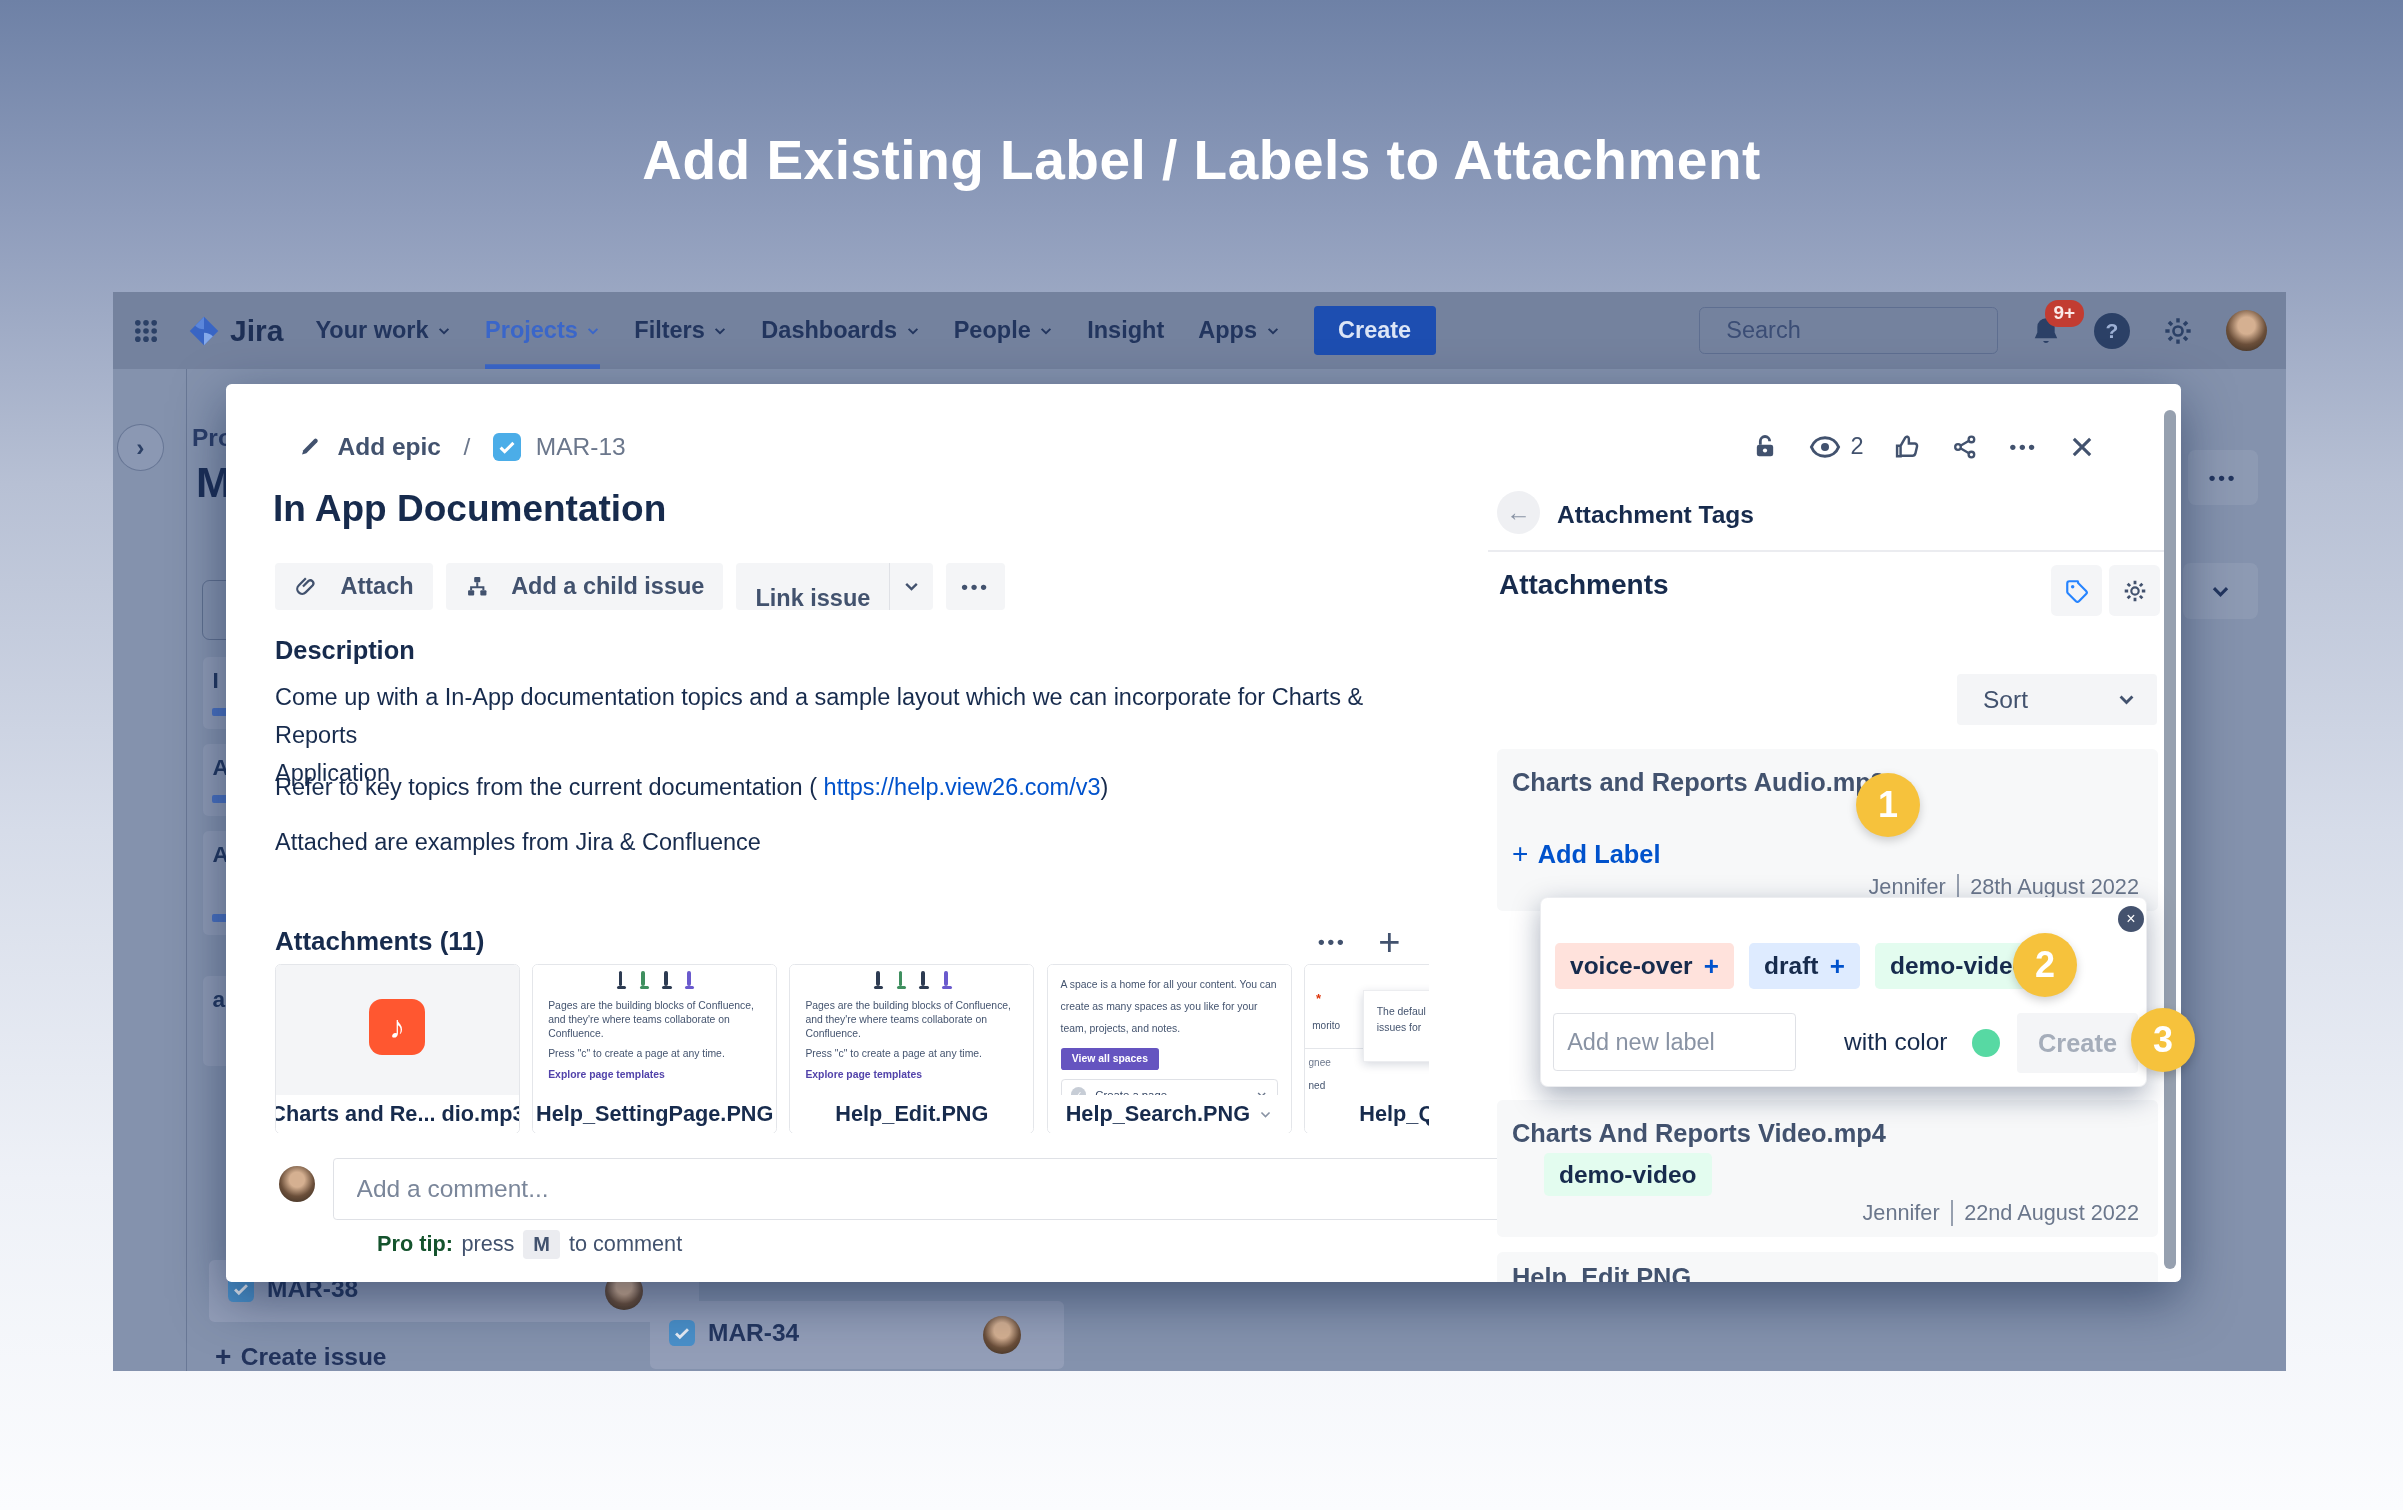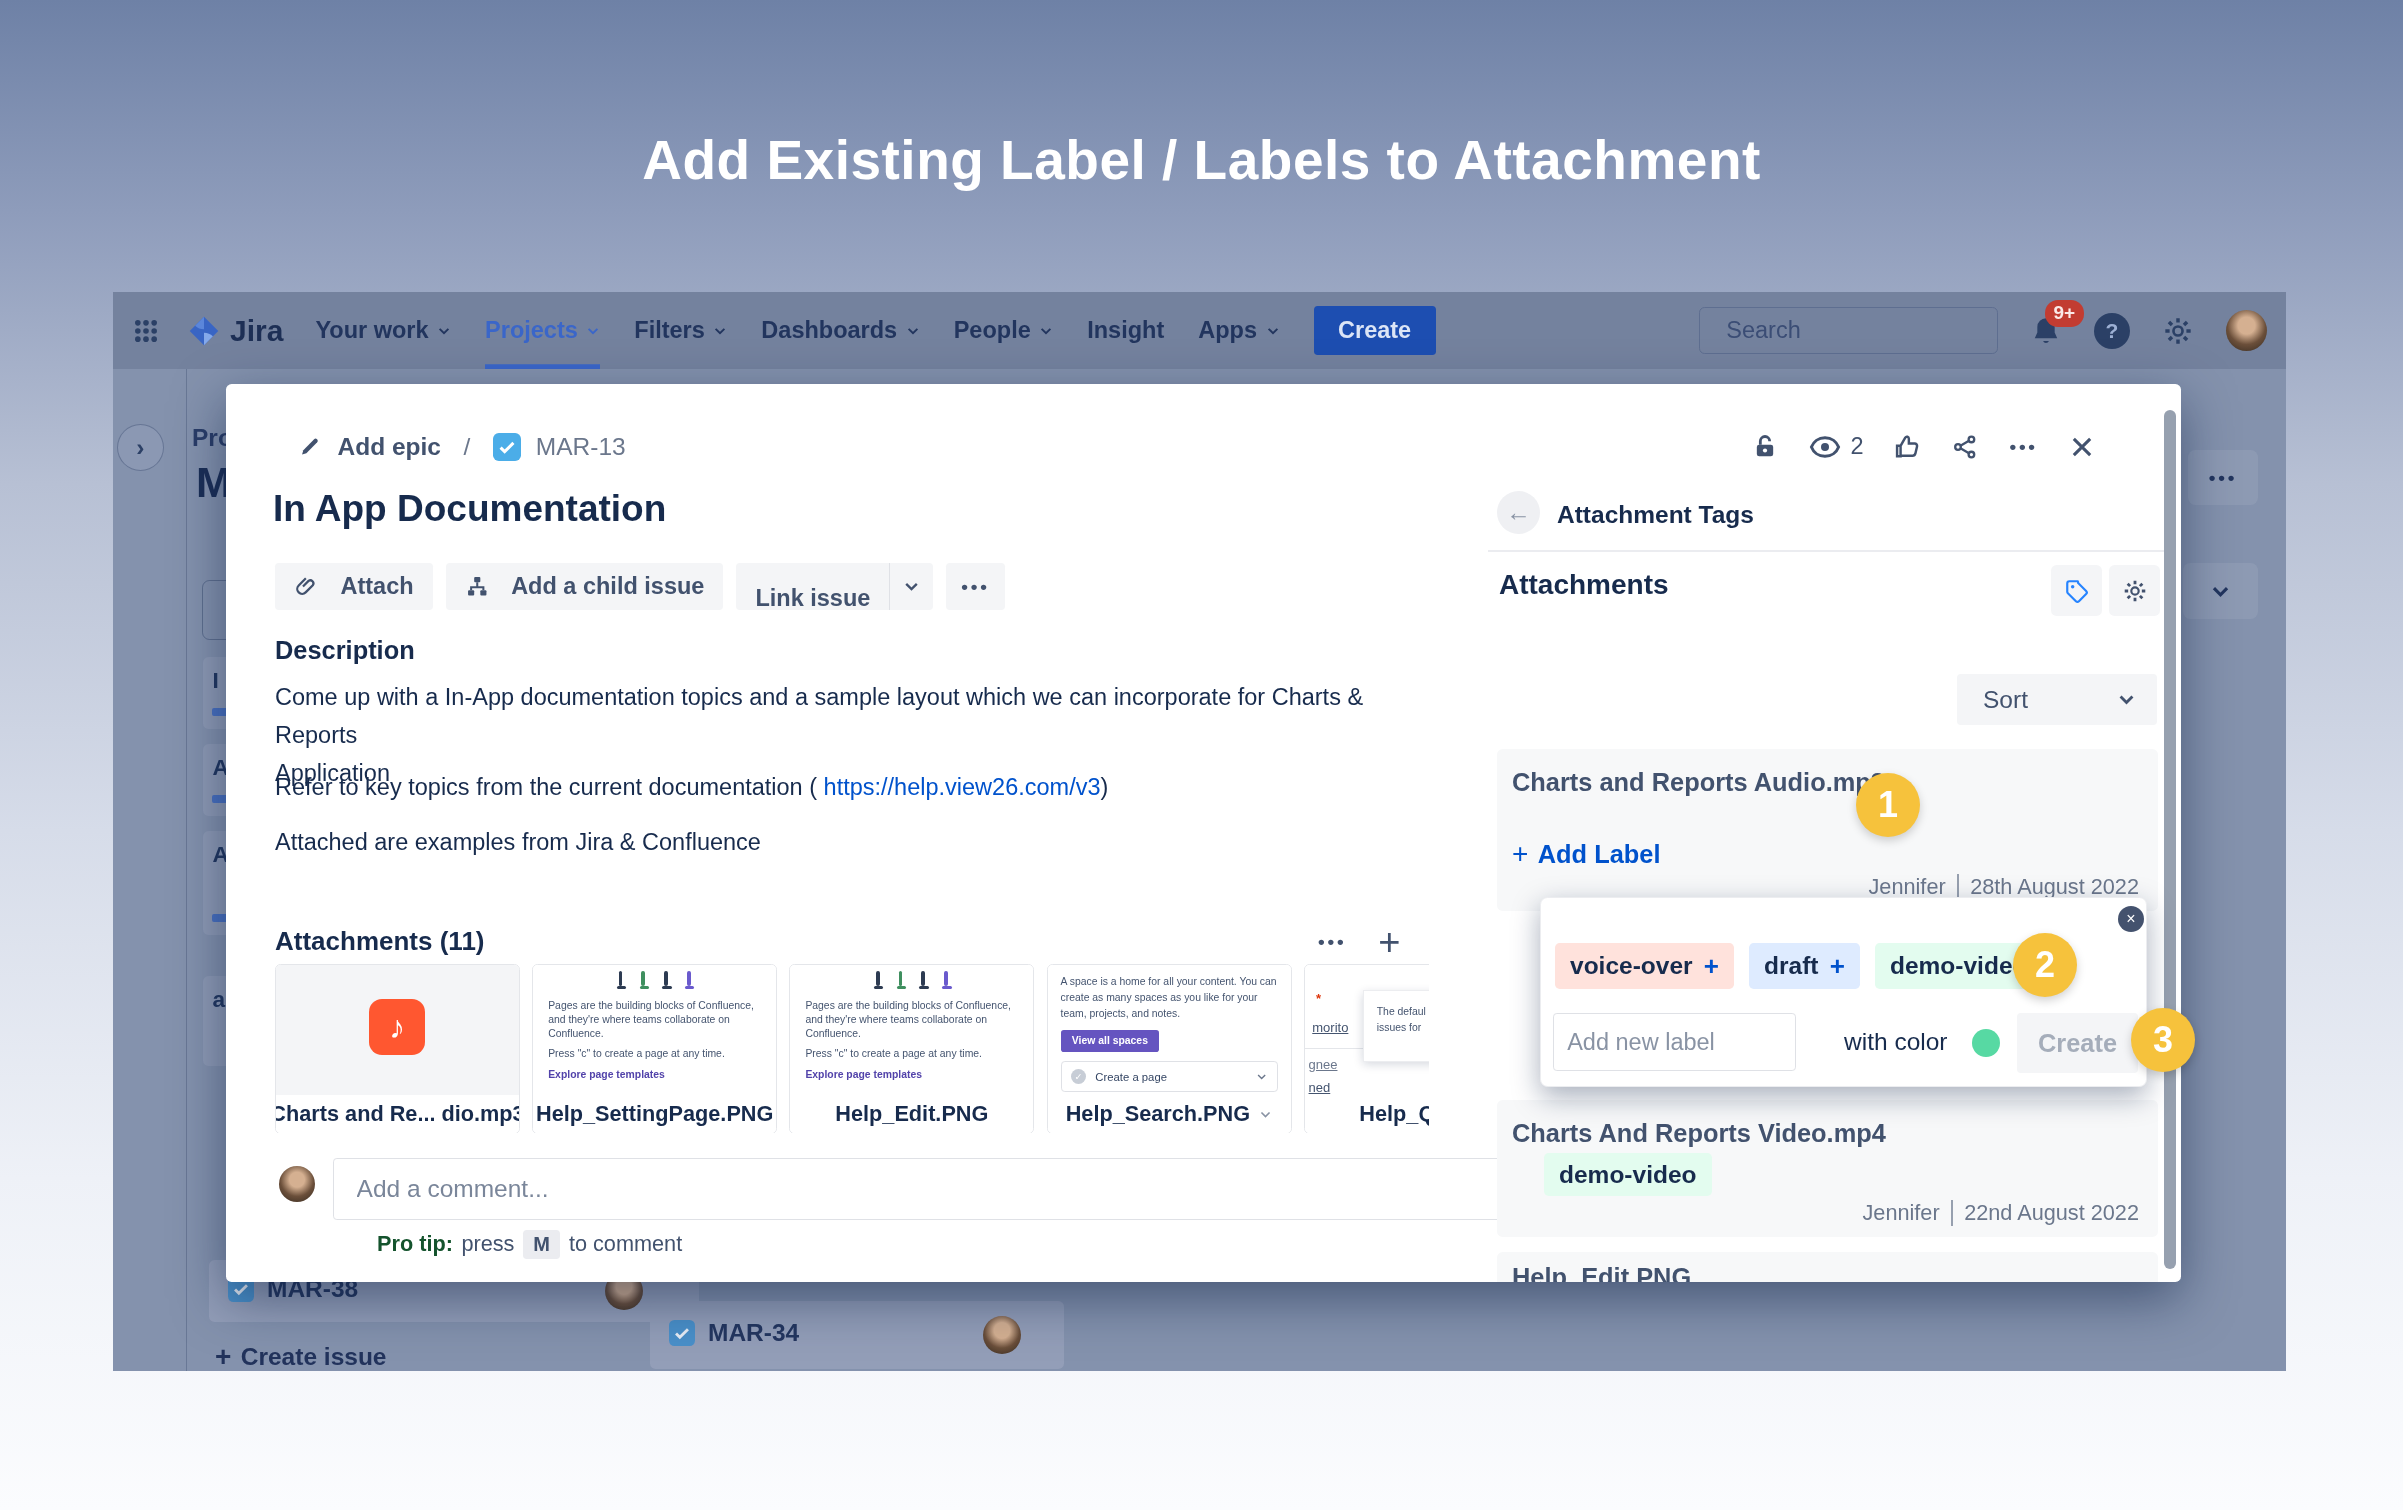--- a/index.html
+++ b/index.html
@@ -85,29 +85,29 @@
     font-size:21.7px;font-weight:bold;color:#172B4D;background:#fff;white-space:nowrap;}
   .audio-tile{position:absolute;left:93px;top:34px;width:56px;height:56px;border-radius:13px;background:#FF5730;
     display:flex;align-items:center;justify-content:center;color:#fff;font-size:32px;}
   .legs{display:flex;justify-content:center;gap:19px;padding-top:5.6px;height:24.5px;}
   .leg{width:3.8px;height:15px;border-radius:1.9px;background:#2d3b52;position:relative;}
   .leg::after{content:"";position:absolute;left:-1.9px;bottom:-3.8px;width:9.4px;height:3.8px;border-radius:1.9px;background:inherit;}
   .leg.g{background:#3f8f5f;} .leg.p{background:#6a5acd;}
   .conf-text{padding:3.8px 15px 0;font-size:10.4px;line-height:14px;color:#44546f;}
   .conf-press{padding:7.5px 15px 0;font-size:10.4px;color:#44546f;}
   .conf-link{padding:9.4px 15px 0;font-size:10.4px;font-weight:bold;color:#5243AA;cursor:pointer;}
-  .space-text{padding:9.4px 13px 0;font-size:10.4px;line-height:16px;color:#44546f;}
+  .space-text{padding:9.4px 13px 0;font-size:10.4px;line-height:22px;color:#44546f;}
   .purple-btn{margin:7.5px 0 0 13px;display:inline-block;background:#6554C0;color:#fff;font-size:10.4px;font-weight:bold;
     padding:5.6px 11.3px;border-radius:2.8px;border:none;cursor:pointer;}
   .create-page-row{margin:9.4px 13px 0;border:1.9px solid #DFE1E6;border-radius:3.8px;padding:6.6px 9.4px;display:flex;
     align-items:center;gap:9.4px;font-size:11.3px;color:#344563;cursor:pointer;}
   .cp-check{width:15px;height:15px;border-radius:50%;background:#C7CDD6;color:#fff;font-size:9.4px;
     display:flex;align-items:center;justify-content:center;flex:none;}
   .tbl-ast{position:absolute;left:11.3px;top:26px;color:#DE350B;font-size:13px;font-weight:bold;}
-  .tbl-cell{position:absolute;font-size:13px;color:#44546f;text-decoration:underline;}
+  .tbl-cell{position:absolute;font-size:10px;color:#44546f;}
   .tbl-rule{position:absolute;left:0;right:0;height:0.9px;background:#E4E6EA;}
   .tooltip-box{position:absolute;left:58px;top:24.5px;width:141px;height:72px;background:#fff;border:0.9px solid #ECEDF0;
     box-shadow:0 2.8px 9.4px rgba(9,30,66,.18);padding:13px 0 0 13px;box-sizing:border-box;
     font-size:10.4px;line-height:16px;color:#44546f;}
 
   
   .comment-input{position:absolute;left:107px;top:774px;width:1262px;height:62px;border:1.9px solid #DFE1E6;border-radius:3.8px;
     box-sizing:border-box;padding:0 22.6px;font-family:inherit;font-size:24.5px;color:#344563;outline:none;}
   .comment-input::placeholder{color:#7A869A;}
   .protip{position:absolute;left:109px;top:846px;font-size:21.7px;color:#42526E;display:flex;align-items:center;gap:8.5px;}

